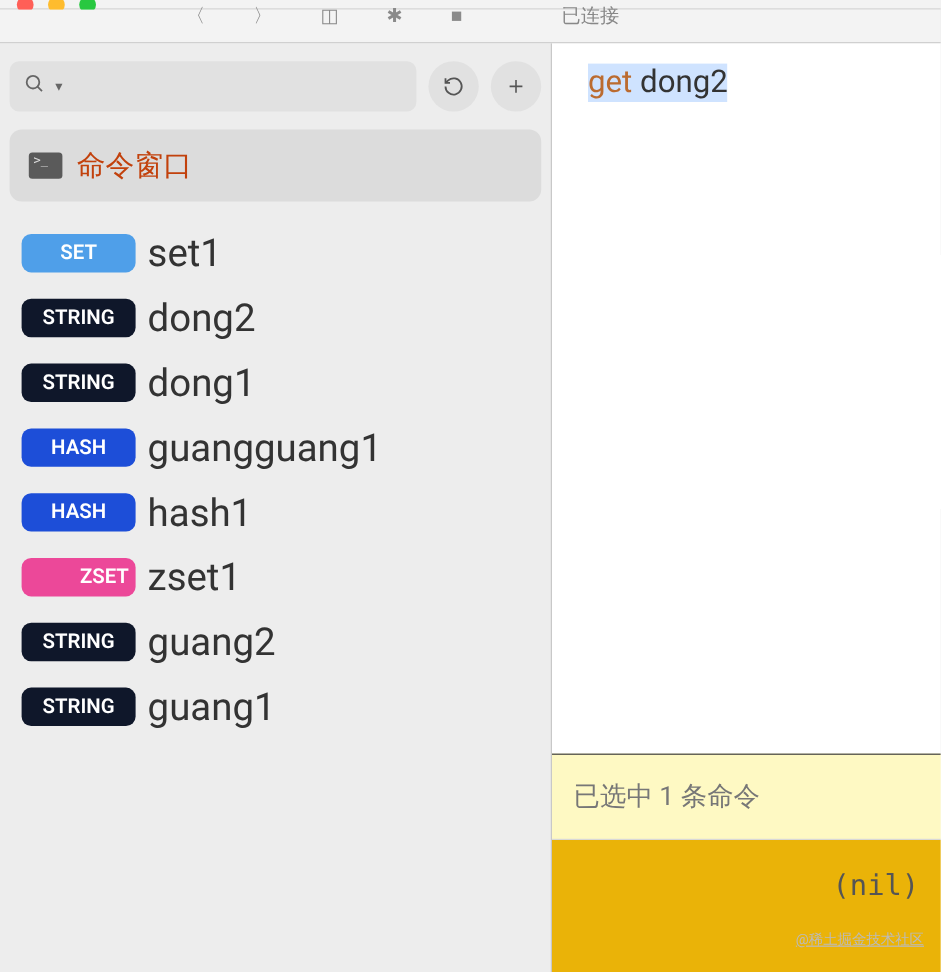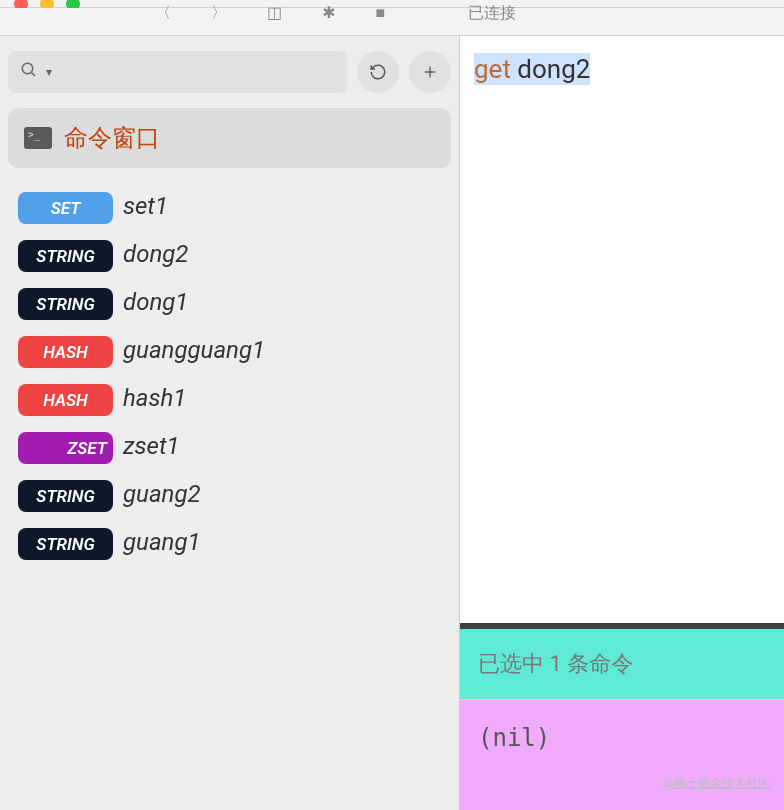--- a/index.html
+++ b/index.html
@@ -146,82 +146,83 @@
       font-size: 24px;
       color: #c2410c;
     }
     .keylist-header {
       padding: 10px 18px;
       font-size: 22px;
       color: #999;
     }
     .key-row {
       display: flex;
+      align-items: center;
       padding: 8px 18px;
       gap: 10px;
       cursor: pointer;
-      font-style: italic;
     }
     .type-badge {
       width: 95px;
       height: 32px;
       border-radius: 8px;
       display: flex;
       align-items: center;
       justify-content: center;
       color: white;
       font-weight: 600;
       font-size: 17px;
     }
     .type-set { background: #4f9fe9; }
     .type-string { background: #0f172a; }
-    .type-hash { background: #ef4444; }
+    .type-hash { background: #1d4ed8; }
     .type-list { background: #eda940; }
-    .type-zset { background: #a21caf; padding-left: 43px; }
+    .type-zset { background: #ec4899; padding-left: 43px; }
     .key-name {
-      font-size: 24px;
+      font-size: 32px;
       color: #333;
     }
     .content-area {
       flex: 1;
       display: flex;
       flex-direction: column;
       background: #fff;
     }
     .command-display {
       flex: 1;
-      padding: 18px 14px;
+      padding: 18px 30px;
       font-family: "Menlo", "Consolas", monospace;
       font-size: 26px;
     }
     .cmd-highlight {
       background: #cfe3ff;
       padding: 1px 0;
     }
     .cmd-keyword {
       color: #bb6b30;
     }
     .cmd-arg {
       color: #333;
     }
     .selection-status {
       padding: 20px 18px;
-      border-top: 6px solid #404040;
+      border-top: 1px solid #404040;
       border-bottom: 1px solid #d8d8d8;
       color: #777;
       font-size: 22px;
-      background: #5eead4;
+      background: #fef9c3;
     }
     .result-area {
       padding: 24px 18px;
       font-family: "Menlo", "Consolas", monospace;
       font-size: 24px;
       color: #555;
-      background: #f0abfc;
+      background: #eab308;
       min-height: 110px;
+      text-align: right;
     }
     .watermark {
       position: absolute;
       right: 14px;
       bottom: 18px;
       color: #bbb;
       font-size: 12px;
       text-decoration: underline;
     }
   </style>

